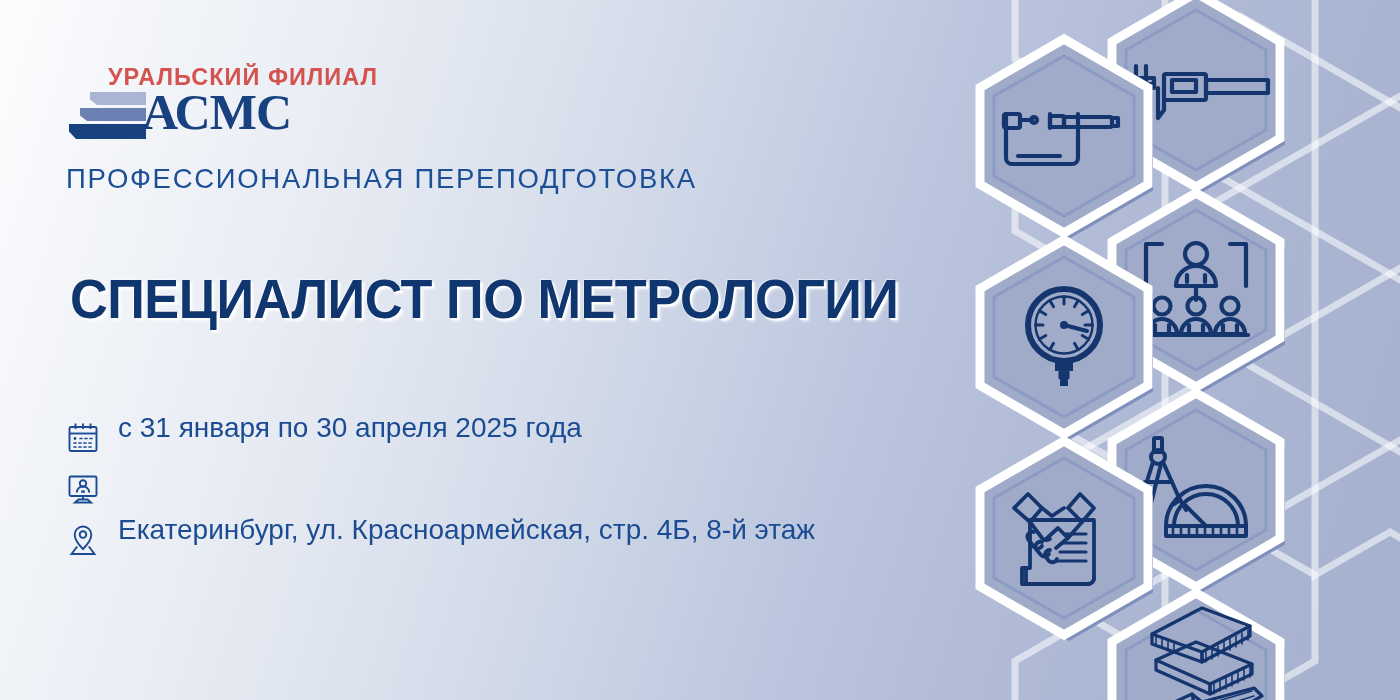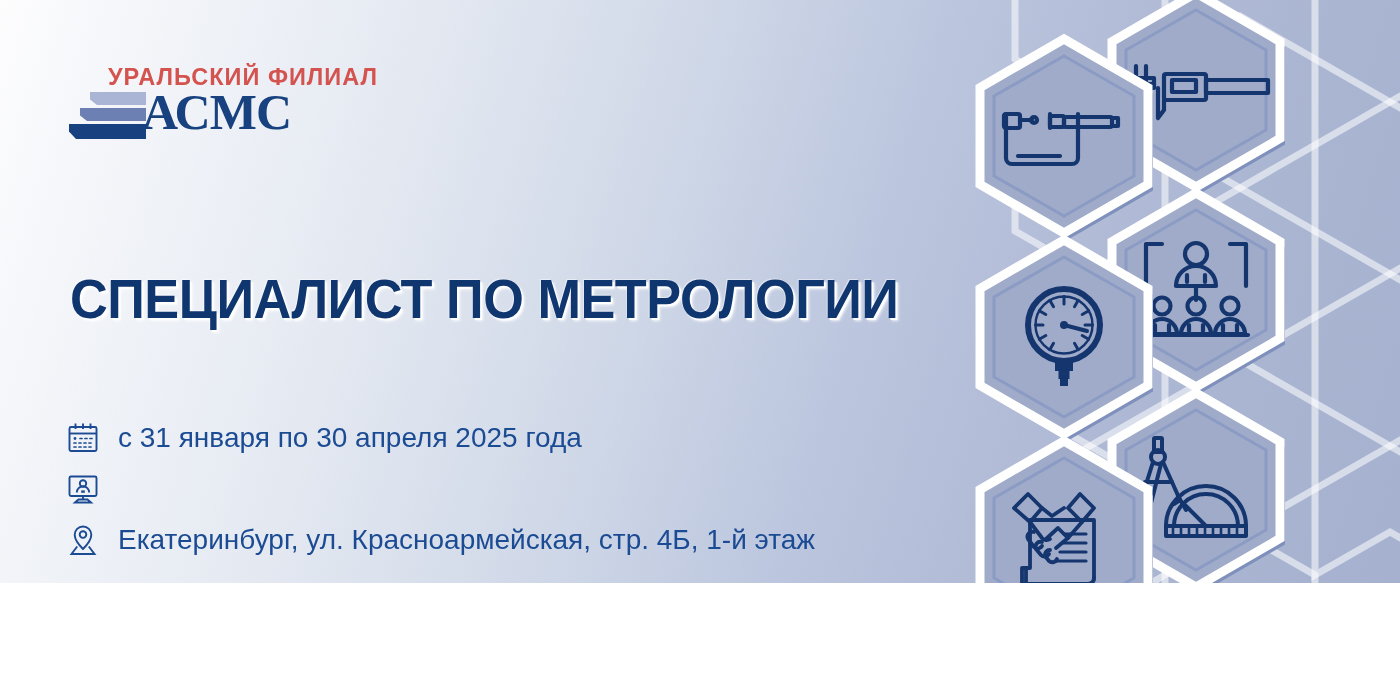--- a/index.html
+++ b/index.html
@@ -2,21 +2,21 @@
 <html><head>
 <meta charset="utf-8">
 <style>
   html,body{margin:0;padding:0;}
   body{
     width:1400px;height:700px;overflow:hidden;
     font-family:"Liberation Sans", sans-serif;
     background:#ffffff;
   }
   #banner{
-    position:relative;width:1400px;height:583px;overflow:hidden;
+    position:relative;width:1400px;height:700px;overflow:hidden;
     background:
       linear-gradient(107deg,
         #fdfdfe 0%,
         #f3f5f9 10%,
         #e9edf4 22%,
         #dde3ee 34%,
         #ccd5e6 48%,
         #bcc6de 60%,
         #b2bcd7 72%,
         #aab5d2 85%,
@@ -60,21 +60,21 @@
     transform:scaleX(0.95);transform-origin:left center;
     text-shadow:
        2px 2px 0 rgba(255,255,255,0.95),
        3px 3px 3px rgba(255,255,255,0.8),
       -1px -1px 0 rgba(255,255,255,0.45);
     font-family:"Liberation Sans", sans-serif;
   }
 
   
   #info{position:absolute;left:66px;top:412px;}
-  .info-row{display:flex;align-items:center;height:51px;}
+  .info-row{display:flex;height:51px;}
   .info-ico{width:52px;flex:0 0 52px;display:flex;align-items:center;justify-content:flex-start;}
   .info-txt{
     font-size:28px;color:#1b4b93;white-space:nowrap;
     letter-spacing:0px;
     font-family:"Liberation Sans", sans-serif;
   }
 
   
   #tiles{position:absolute;top:0;right:0;width:460px;height:700px;}
 </style>
@@ -109,20 +109,21 @@
 
       <svg id="logo-mark" width="80" height="60" viewBox="0 0 80 60" xmlns="http://www.w3.org/2000/svg">
         <path d="M24 2 L80 2 L80 15 L31 15 L24 9.5 Z" fill="#aab5d6"></path>
         <path d="M14 18 L80 18 L80 31 L21 31 L14 25.5 Z" fill="#6d80b3"></path>
         <path d="M3 34 L80 34 L80 49 L10 49 L3 41.5 Z" fill="#17417f"></path>
       </svg>
 
       <div id="logo-word">АСМС</div>
     </div>
 
+    <div id="subtitle">ПРОФЕССИОНАЛЬНАЯ ПЕРЕПОДГОТОВКА</div>
 
     <div id="headline">СПЕЦИАЛИСТ ПО МЕТРОЛОГИИ</div>
 
     <div id="info">
 
       <div class="info-row">
         <div class="info-ico">
           <svg width="34" height="34" viewBox="0 0 34 34" xmlns="http://www.w3.org/2000/svg" fill="none" stroke="#1b4b93" stroke-width="1.9">
             <rect x="3.5" y="6" width="27" height="24" rx="1.5"></rect>
             <line x1="3.5" y1="12.5" x2="30.5" y2="12.5"></line>
@@ -162,21 +163,21 @@
       </div>
 
       <div class="info-row">
         <div class="info-ico">
           <svg width="34" height="34" viewBox="0 0 34 34" xmlns="http://www.w3.org/2000/svg" fill="none" stroke="#1b4b93" stroke-width="1.9">
             <path d="M17 3.5 c-4.6 0 -8.3 3.7 -8.3 8.3 c0 6 8.3 14.2 8.3 14.2 s8.3 -8.2 8.3 -14.2 c0 -4.6 -3.7 -8.3 -8.3 -8.3 z"></path>
             <circle cx="17" cy="11.6" r="3.3"></circle>
             <path d="M11.2 23.5 L5.5 31 L28.5 31 L22.8 23.5"></path>
           </svg>
         </div>
-        <div class="info-txt">Екатеринбург, ул. Красноармейская, стр. 4Б, 1-й этаж</div>
+        <div class="info-txt">Екатеринбург, ул. Красноармейская, стр. 4Б, 8-й этаж</div>
       </div>
 
 
     </div>
   </div>
 
   <svg id="tiles" viewBox="0 0 460 700" xmlns="http://www.w3.org/2000/svg">
     <defs>
 
       <g id="hexshape">

